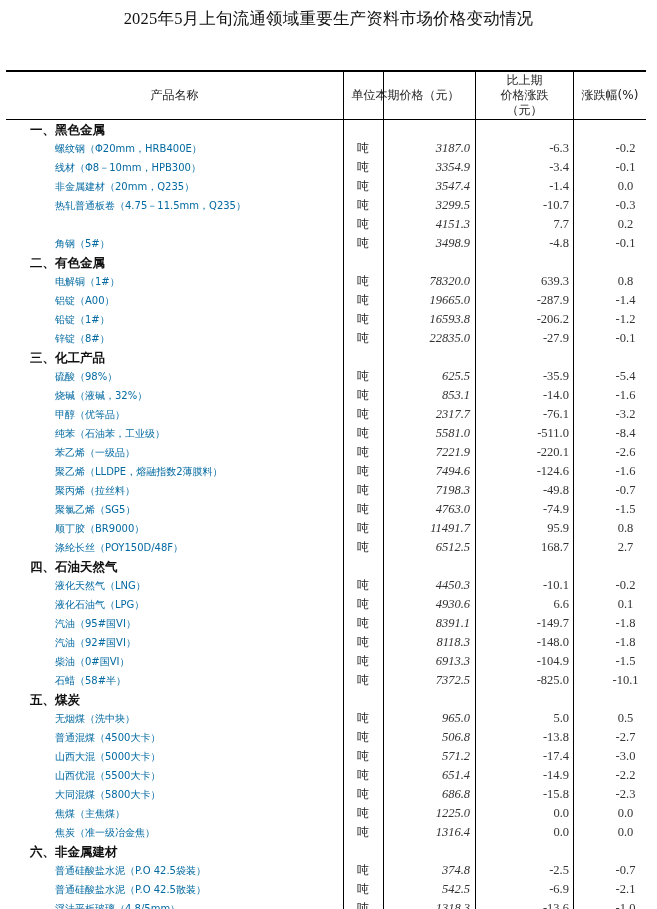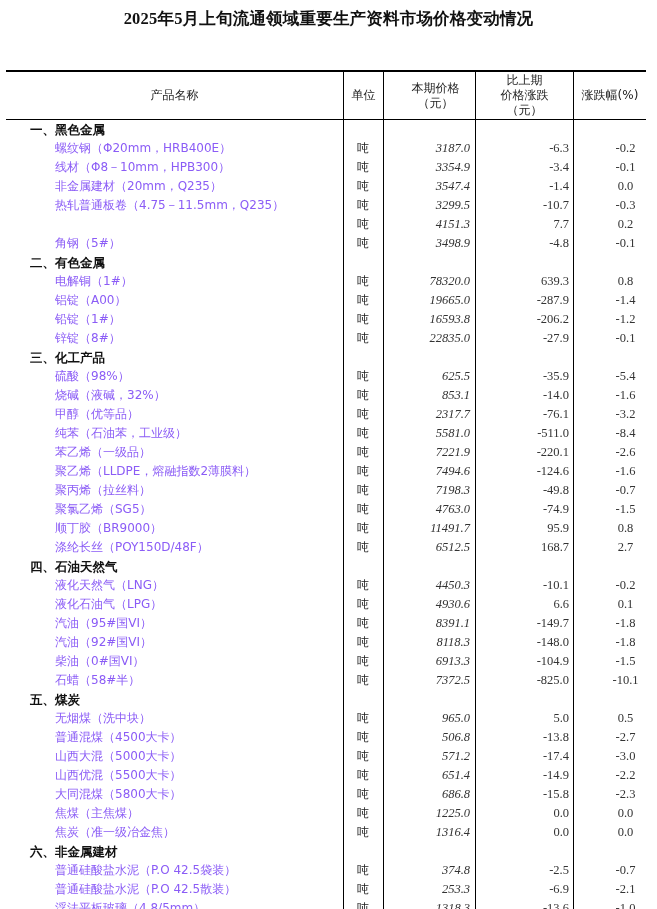--- a/index.html
+++ b/index.html
@@ -1,25 +1,25 @@
 <!DOCTYPE html>
 <html><head>
 <meta charset="utf-8">
 <style>
   html, body { margin: 0; padding: 0; background: #ffffff; }
   body { width: 657px; height: 909px; overflow: hidden; position: relative; font-family: "DejaVu Serif", "Liberation Serif", serif; color: #1a1a1a; }
-  .title { position: absolute; left: 0; top: 8px; width: 657px; text-align: center; font-weight: bold; font-size: 16.5px; letter-spacing: 0.2px; color: #111; font-family: "Liberation Serif", "DejaVu Serif", serif; }
+  .title { position: absolute; left: 0; top: 8px; width: 657px; text-align: center; font-weight: normal; font-size: 16.5px; letter-spacing: 0.2px; color: #111; font-family: "Liberation Serif", "DejaVu Serif", serif; }
   .table { position: absolute; left: 6px; top: 70px; width: 640px; }
   .topline { position: absolute; left: 0; top: 0; width: 640px; height: 2px; background: #000; }
   .headline { position: absolute; left: 0; top: 49px; width: 640px; height: 1px; background: #000; }
   .vline { position: absolute; top: 1px; width: 1px; height: 900px; background: #000; }
   .hdr { position: absolute; top: 2px; height: 47px; display: flex; align-items: center; justify-content: center; text-align: center; font-size: 12px; line-height: 15px; font-family: "DejaVu Sans", "Liberation Sans", sans-serif; color: #222; }
   .rows { position: absolute; left: 0; top: 50px; width: 640px; }
   .row { position: relative; height: 19px; font-size: 12px; line-height: 19px; }
-  .row .name { position: absolute; left: 49px; top: 0; white-space: nowrap; font-family: "DejaVu Sans", "Liberation Sans", sans-serif; font-size: 12px; color: #8b5cf6; }
+  .row .name { position: absolute; left: 49px; top: 0; white-space: nowrap; font-family: "DejaVu Sans", "Liberation Sans", sans-serif; font-size: 10px; color: #0369a1; }
   .row.cat .name { left: 4px; font-weight: bold; font-size: 12.5px; color: #111; margin-left: 20px; }
   .row .unit { position: absolute; left: 338px; width: 38px; text-align: center; font-family: "DejaVu Sans", "Liberation Sans", sans-serif; color: #222; }
   .row .num { position: absolute; text-align: right; font-family: "Liberation Serif", "DejaVu Serif", serif; font-size: 12.5px; color: #333; }
   .row .price { left: 377px; width: 87px; font-style: italic; }
   .row .chg { left: 469px; width: 94px; }
   .row .pct { left: 585px; width: 69px; text-align: center; }
 </style>
 </head>
 <body>
 
@@ -32,21 +32,21 @@
   <div class="vline" style="left:377px"></div>
   <div class="vline" style="left:469px"></div>
   <div class="vline" style="left:567px"></div>
 
   <div class="hdr" style="left:0;width:337px">
     <span>产品名称</span>
   </div>
   <div class="hdr" style="left:338px;width:39px">
     <span>单位</span>
   </div>
-  <div class="hdr" style="left:384px;width:91px;flex-direction:column">
+  <div class="hdr" style="left:366px;width:91px;">
     <span>本期价格</span>
     <span>（元）</span>
   </div>
   <div class="hdr" style="left:470px;width:97px;flex-direction:column">
     <span>比上期</span>
     <span>价格涨跌</span>
     <span>（元）</span>
   </div>
   <div class="hdr" style="left:568px;width:72px">
     <span>涨跌幅(%)</span>
@@ -304,21 +304,21 @@
       <div class="row">
         <span class="name">普通硅酸盐水泥（P.O 42.5袋装）</span>
         <span class="unit">吨</span>
         <span class="num price">374.8</span>
         <span class="num chg">-2.5</span>
         <span class="num pct">-0.7</span>
       </div>
       <div class="row">
         <span class="name">普通硅酸盐水泥（P.O 42.5散装）</span>
         <span class="unit">吨</span>
-        <span class="num price">253.3</span>
+        <span class="num price">542.5</span>
         <span class="num chg">-6.9</span>
         <span class="num pct">-2.1</span>
       </div>
       <div class="row">
         <span class="name">浮法平板玻璃（4.8/5mm）</span>
         <span class="unit">吨</span>
         <span class="num price">1318.3</span>
         <span class="num chg">-13.6</span>
         <span class="num pct">-1.0</span>
       </div>

